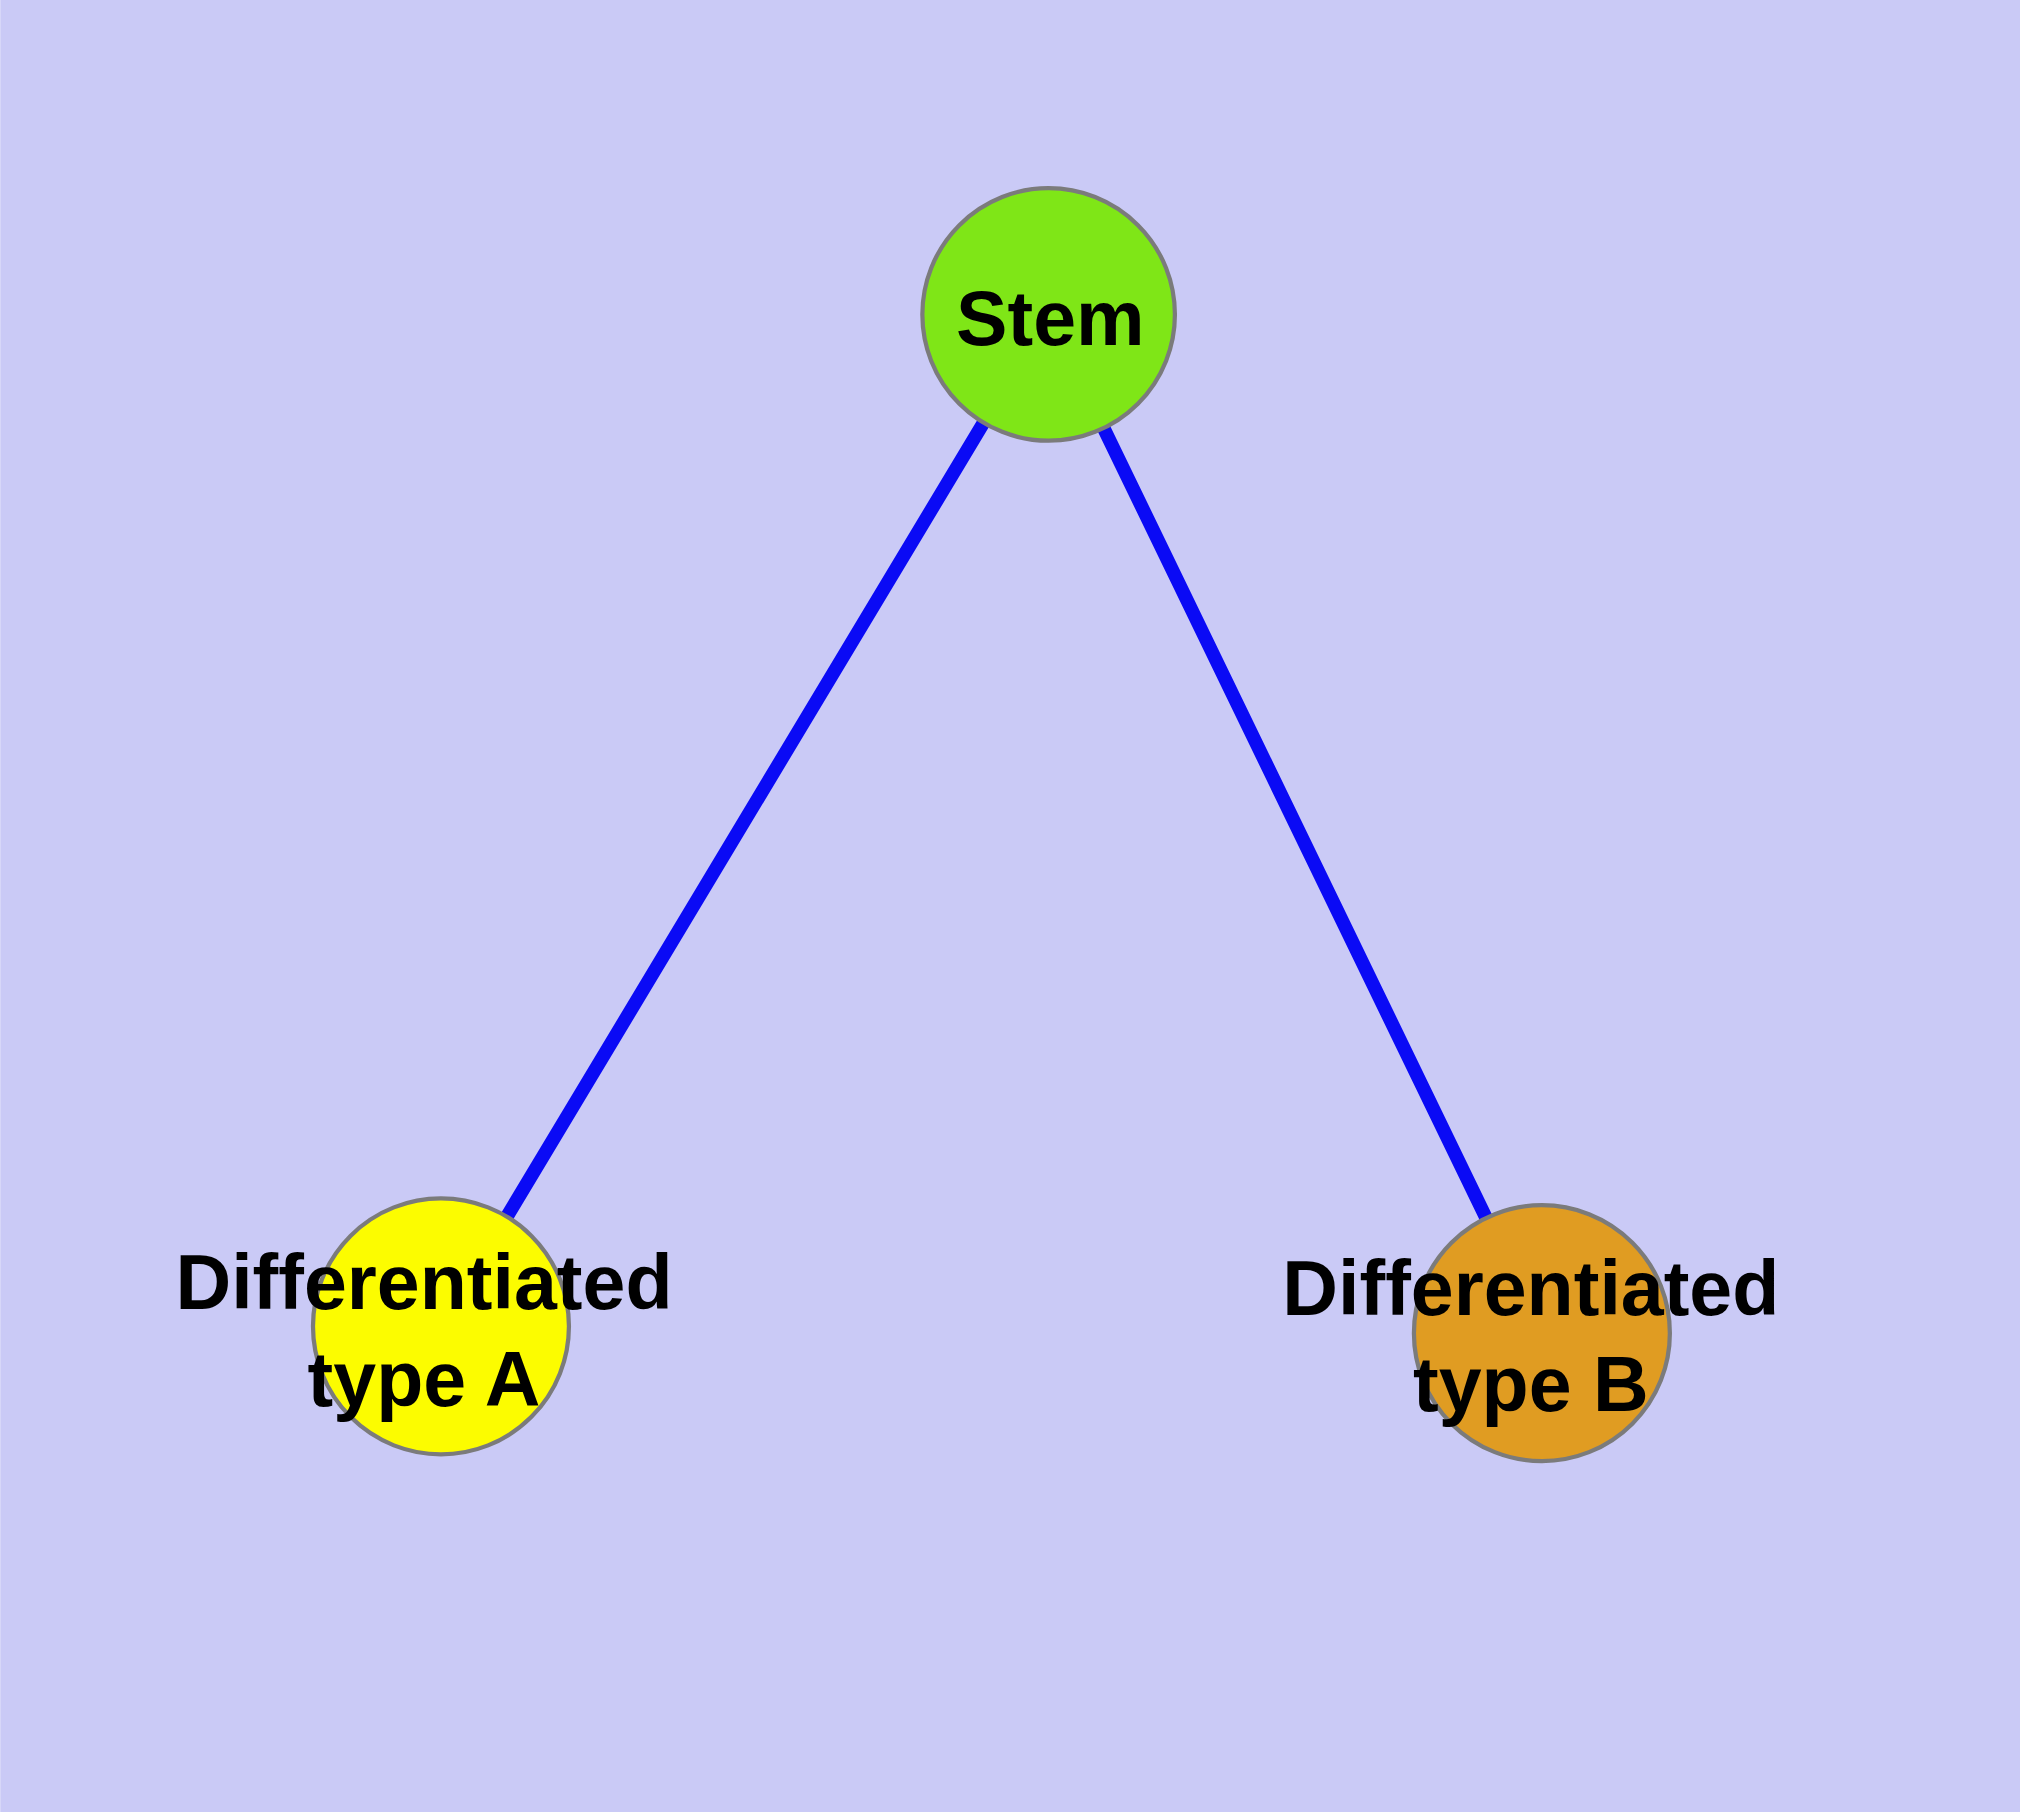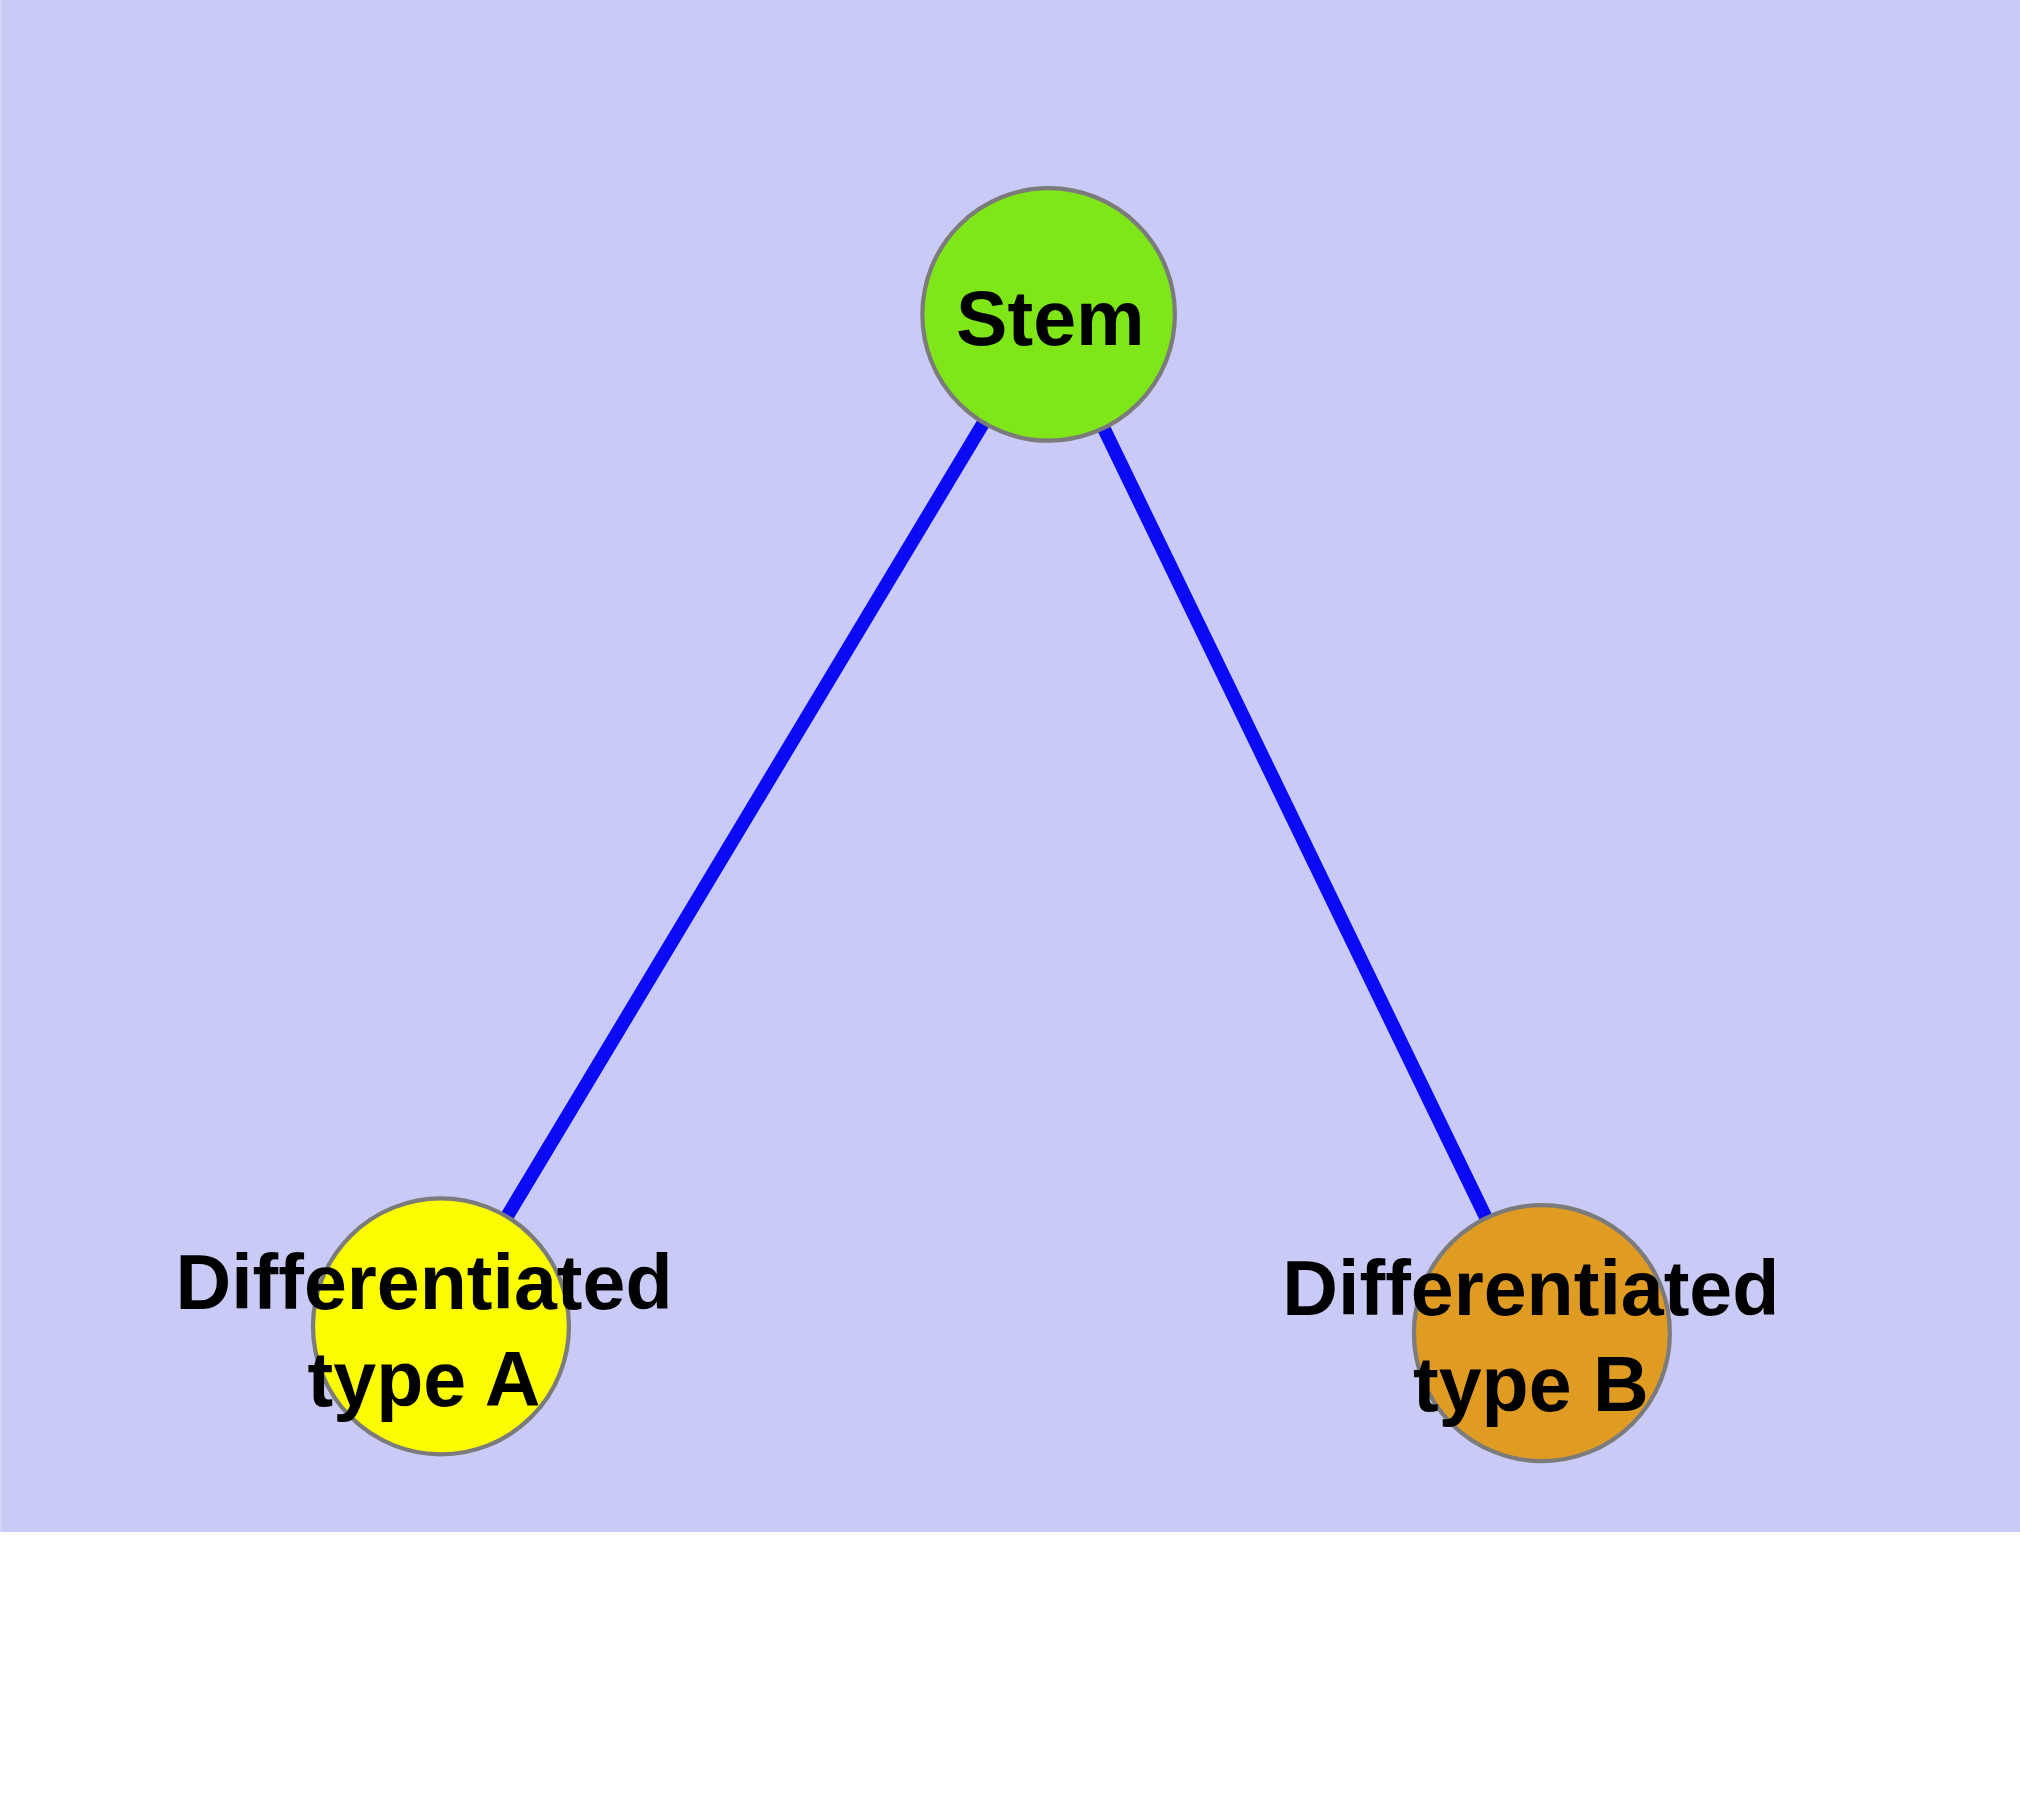--- a/index.html
+++ b/index.html
@@ -2,21 +2,21 @@
 <html style="font-size:13.6px"><head>
 <meta charset="utf-8">
 <style>
   html, body {
     margin: 0;
     padding: 0;
   }
   .stage {
     position: relative;
     width: 2021px;
-    height: 1532px;
+    height: 1812px;
     overflow: hidden;
     font-family: "Liberation Sans", sans-serif;
   }
   .stage svg {
     position: absolute;
     inset: 0;
     display: block;
   }
   .node-label {
     font-family: "Liberation Sans", sans-serif;

